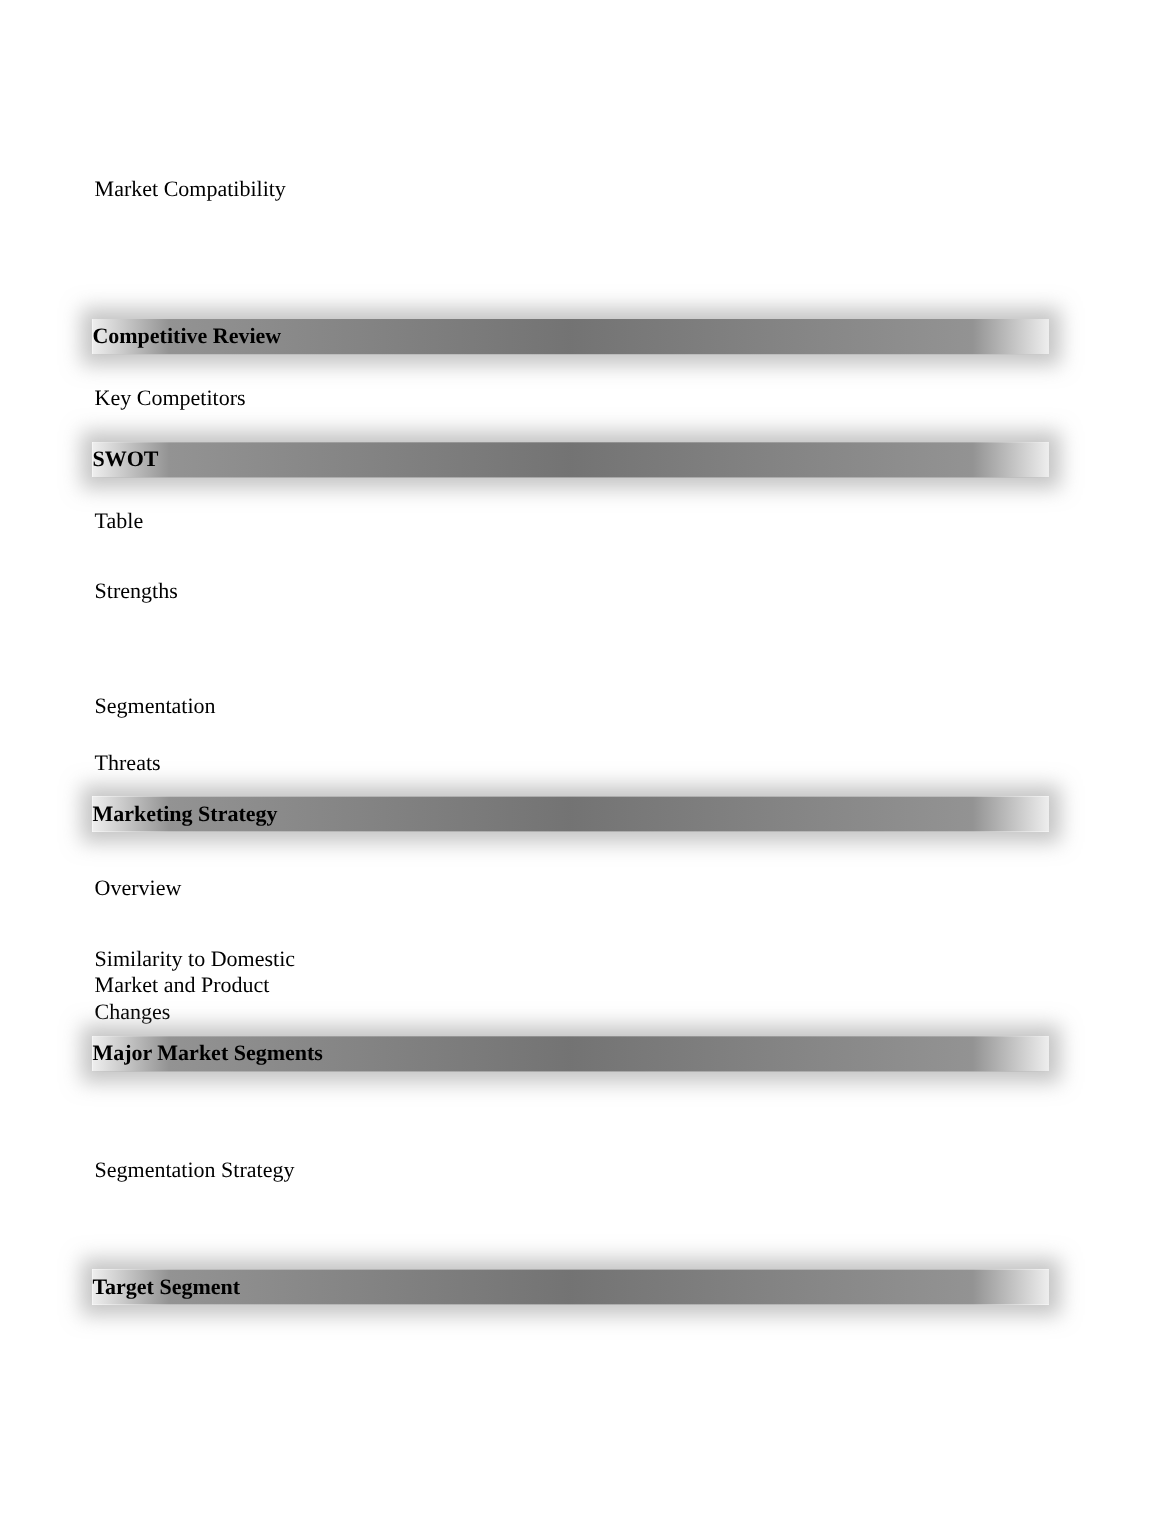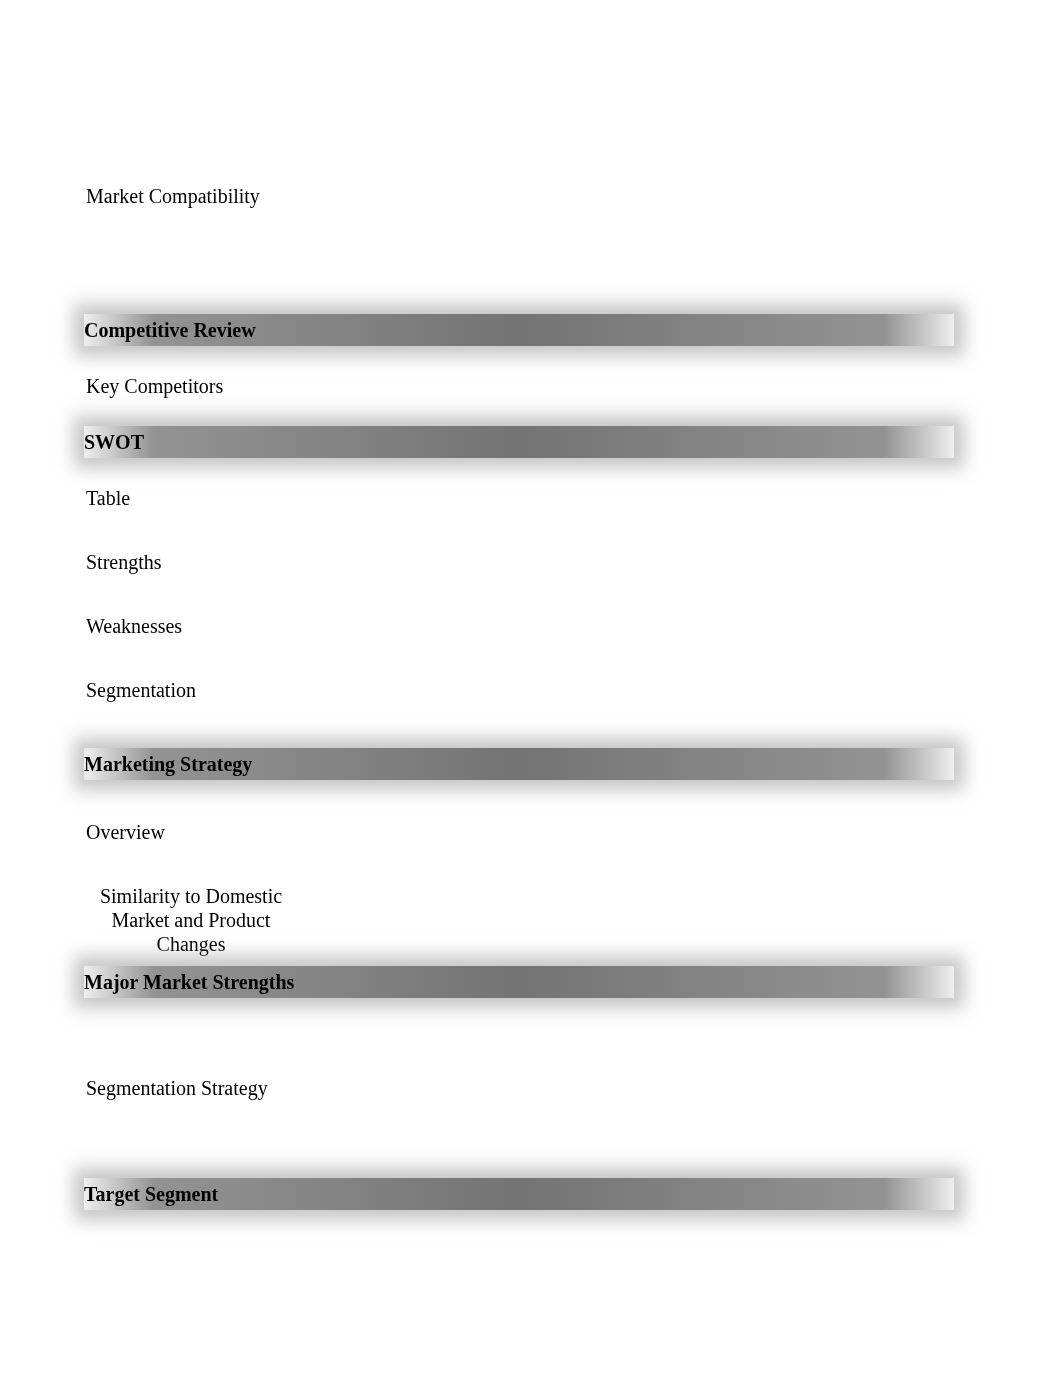--- a/index.html
+++ b/index.html
@@ -13,21 +13,20 @@
       height: 1376px;
       background: #ffffff;
       font-family: "Times New Roman", Times, serif;
       position: relative;
     }
     
     .page-content {
       padding-top: 160px;
       padding-left: 86px;
       padding-right: 110px;
-      margin-top: 24px;
     }
     
     .text-item {
       font-size: 20px;
       color: #000000;
       line-height: 1.2;
       margin-bottom: 0;
     }
     
     .section-heading {
@@ -43,21 +42,20 @@
         rgba(120,120,120,0.8) 92%, 
         rgba(200,200,200,0.3) 100%);
       box-shadow: 0 0 18px 10px rgba(140,140,140,0.5);
       margin-left: -2px;
       margin-right: -2px;
       font-weight: bold;
     }
     
     .multi-line {
       max-width: 210px;
-      text-align: center;
     }
     
     .spacer-large {
       height: 78px;
     }
     
     .spacer-medium {
       height: 40px;
     }
     
@@ -91,42 +89,42 @@
 
   <div class="section-heading">SWOT</div>
   <div class="spacer-small"></div>
 
   <div class="text-item">Table</div>
   <div class="spacer-medium"></div>
 
   <div class="text-item">Strengths</div>
   <div class="spacer-medium"></div>
 
-  <div class="text-item">Weaknesses</div>
   <div class="spacer-medium"></div>
 
   <div class="text-item">Segmentation</div>
   <div class="spacer-small"></div>
 
+  <div class="text-item">Threats</div>
   <div class="spacer-xsmall"></div>
 
   <div class="section-heading">Marketing Strategy</div>
   <div class="spacer-medium"></div>
 
   <div class="text-item">Overview</div>
   <div class="spacer-medium"></div>
 
   <div class="text-item multi-line">
     <span>Similarity to Domestic</span><br>
     <span>Market and Product</span><br>
     <span>Changes</span>
   </div>
   <div class="spacer-tiny"></div>
 
-  <div class="section-heading">Major Market Strengths</div>
+  <div class="section-heading">Major Market Segments</div>
   <div class="spacer-large"></div>
 
   <div class="text-item">Segmentation Strategy</div>
   <div class="spacer-large"></div>
 
   <div class="section-heading">Target Segment</div>
 
 </div>
 
 </body></html>

